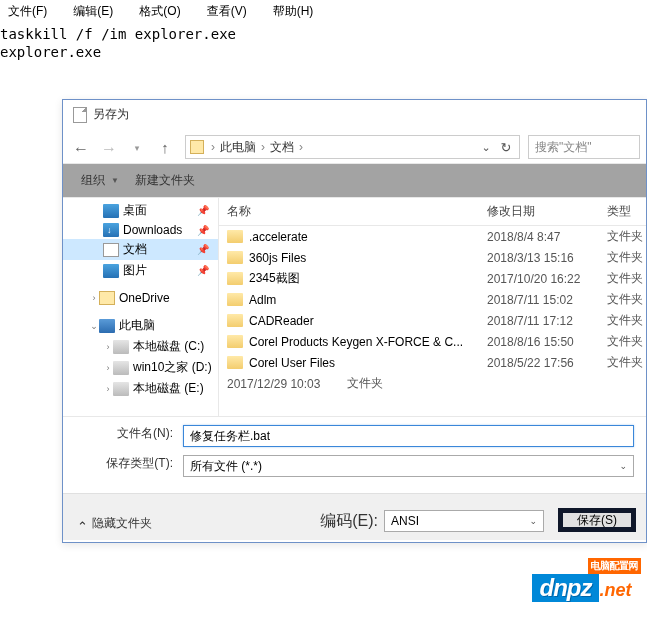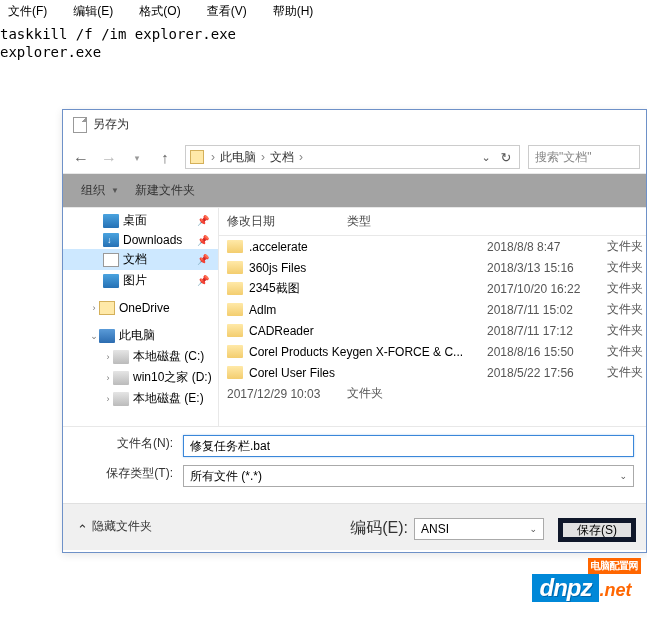--- a/index.html
+++ b/index.html
@@ -4,21 +4,21 @@
   <style>
     * { box-sizing: border-box; margin: 0; padding: 0; font-family: "Microsoft YaHei", "Segoe UI", sans-serif; }
     body { width: 647px; height: 622px; background: #fff; position: relative; font-size: 12px; }
     
     
     .notepad-menu { display: flex; gap: 18px; padding: 2px 4px; font-size: 12px; color: #000; }
     .notepad-menu span { padding: 1px 4px; }
     .notepad-content { padding: 2px 0; font-family: "SimSun", monospace; font-size: 14px; line-height: 1.3; white-space: pre; }
     
     
-    .dialog { position: absolute; top: 109px; left: 62px; width: 585px; height: 444px; background: #fff; border: 1px solid #6e91c8; box-shadow: 0 2px 8px rgba(0,0,0,0.1); }
+    .dialog { position: absolute; top: 99px; left: 62px; width: 585px; height: 444px; background: #fff; border: 1px solid #6e91c8; box-shadow: 0 2px 8px rgba(0,0,0,0.1); }
     .dialog-titlebar { display: flex; align-items: center; padding: 6px 10px; border-bottom: 2px solid #fff; }
     .dialog-titlebar .icon-doc { width: 14px; height: 16px; background: #fff; border: 1px solid #999; margin-right: 6px; position: relative; }
     .dialog-titlebar .icon-doc::after { content:""; position:absolute; top:0; right:0; width:4px; height:4px; background: linear-gradient(135deg, transparent 50%, #999 50%); }
     .dialog-title { font-size: 12px; color: #333; }
     
     
     .navbar { display: flex; align-items: center; padding: 4px 6px; gap: 4px; background: #fff; }
     .nav-btn { width: 24px; height: 24px; display: flex; align-items: center; justify-content: center; color: #666; cursor: pointer; }
     .nav-btn.disabled { color: #bbb; }
     .nav-arrow-left::before { content: "←"; font-size: 16px; }
@@ -77,25 +77,25 @@
     
     .bottom-section { padding: 8px 12px; border-top: 1px solid #e8e8e8; }
     .input-row { display: flex; align-items: flex-start; margin-bottom: 8px; }
     .input-label { width: 108px; text-align: right; padding-right: 10px; font-size: 12px; color: #333; }
     .input-field { flex: 1; border: 1px solid #aaa; height: 22px; padding: 0 6px; font-size: 12px; display: flex; align-items:center; background:#fff;}
     .filename-field { border: 1px solid #3a87d9; box-shadow: 0 0 2px rgba(58,135,217,0.4); }
     .select-box { flex: 1; border: 1px solid #aaa; height: 22px; display: flex; align-items: center; padding: 0 6px; font-size: 12px; justify-content: space-between; background:#fff;}
     .select-arrow { font-size: 9px; color: #555; }
     
     
-    .footer { display: flex; align-items: flex-start; padding: 14px 10px 8px; justify-content: flex-end; background: #f0f0f0; border-top: 1px solid #e0e0e0; }
+    .footer { display: flex; align-items: flex-end; padding: 14px 10px 8px; justify-content: flex-end; background: #f0f0f0; border-top: 1px solid #e0e0e0; }
     .hide-folders { display: flex; align-items: center; margin-right: auto; font-size: 12px; color: #333; cursor: pointer; padding-left: 4px;}
     .hide-folders .chev::before { content:"⌃"; margin-right: 4px; font-size: 13px; position: relative; top:3px; }
     .footer-label { font-size: 16px; color: #333; margin-right: 6px; }
-    .encoding-select { width: 130px; border: 1px solid #aaa; height: 22px; display: flex; align-items: center; padding: 0 6px; font-size: 12px; justify-content: space-between; margin-right: 14px; background:#fff; }
+    .encoding-select { width: 160px; border: 1px solid #aaa; height: 22px; display: flex; align-items: center; padding: 0 6px; font-size: 12px; justify-content: space-between; margin-right: 14px; background:#fff; }
     .footer-btn { min-width: 78px; height: 24px; border: 1px solid #888; background: #e1e1e1; font-size: 12px; display: flex; align-items: center; justify-content: center; cursor: pointer; }
     .footer-btn.save { border: 5px solid #0f172a; }
     
     
     .watermark { position: absolute; bottom: 20px; right: 6px; }
     .wm-top { background: #ff6600; color: #fff; font-size: 10px; padding: 1px 3px; margin-left: 56px; font-weight: bold; letter-spacing: -0.5px;}
     .wm-logo { font-size: 24px; font-weight: 900; color: #fff; background: #0088d8; padding: 0 8px; display: inline-block; font-style: italic; letter-spacing: -1px; text-shadow: 1px 1px 0 #0066aa;}
     .wm-suffix { font-size: 18px; color: #ff6600; font-weight: bold; font-style: italic; }
   </style>
 </head>
@@ -214,30 +214,31 @@
       <div class="tree-item">
           <span class="indent1"></span>
           <span class="expand">›</span>
           <span class="t-icon icon-drive"></span>
           <span>本地磁盘 (E:)</span>
         </div>
     </div>
 
     <div class="content">
       <div class="column-headers">
+        <div class="col col-name">名称</div>
         <div class="col col-date">修改日期</div>
         <div class="col col-type">类型</div>
       </div>
       <div class="file-list">
         <div class="file-row">
             <div class="fcell-name">
               <span class="folder-icon"></span>
               <span>.accelerate</span>
             </div>
-            <div class="fcell-date">2018/8/8 8:47</div>
+            <div class="fcell-date">2018/8/4 8:47</div>
             <div class="fcell-type">文件夹</div>
           </div>
         <div class="file-row">
             <div class="fcell-name">
               <span class="folder-icon"></span>
               <span>360js Files</span>
             </div>
             <div class="fcell-date">2018/3/13 15:16</div>
             <div class="fcell-type">文件夹</div>
           </div>

